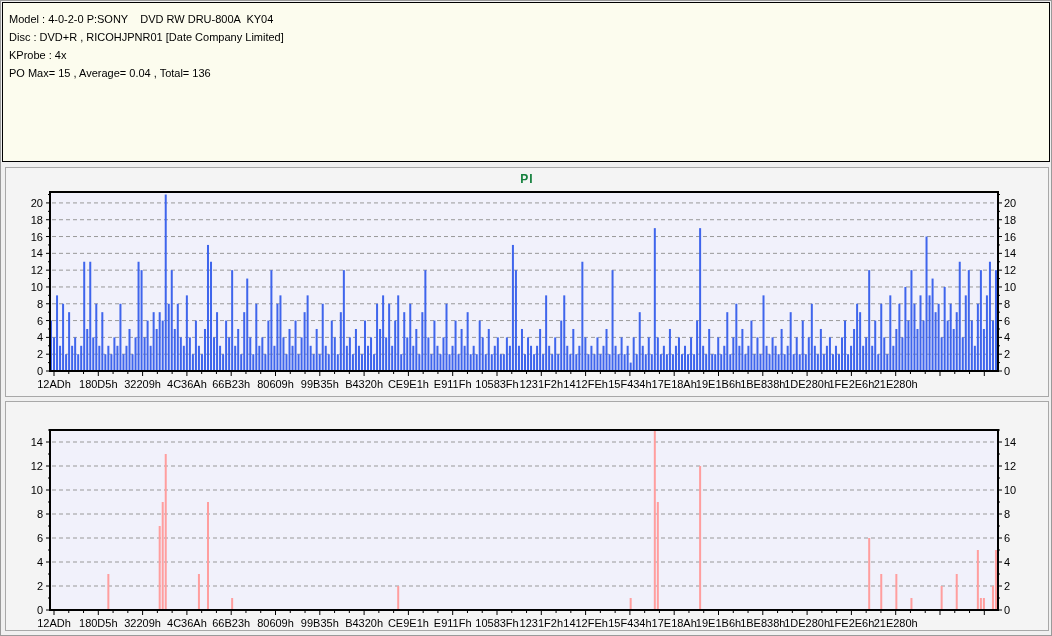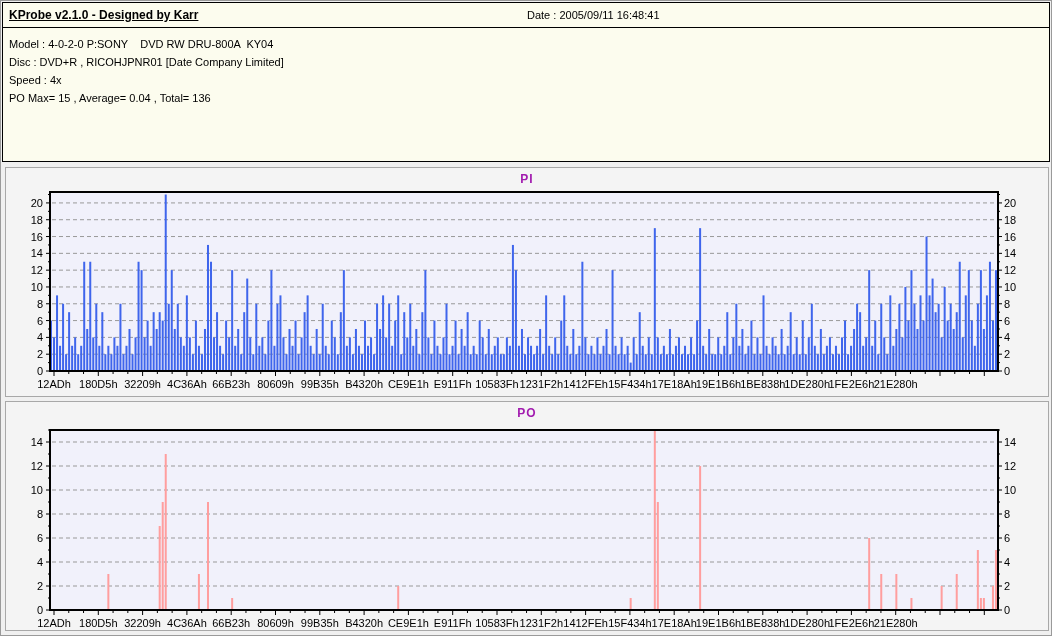--- a/index.html
+++ b/index.html
@@ -30,39 +30,35 @@
   .info-list{padding:7px 0 0 6px;}
   .info-line{font-size:11px;line-height:18px;white-space:pre;}
   .chart-panel{
     position:absolute;left:4px;width:1044px;height:230px;
     background:#f4f4f4;border:1px solid #a8a8a8;box-sizing:border-box;
   }
   #pi-panel{top:166px;}
   #po-panel{top:400px;}
   .chart-title{
     position:absolute;left:0;top:4px;width:100%;text-align:center;
-    color:#a21caf;font-size:12px;font-weight:bold;letter-spacing:1px;
+    color:#15803d;font-size:12px;font-weight:bold;letter-spacing:1px;
   }
   .chart-svg{position:absolute;left:0;top:0;}
   svg text{font-family:"Liberation Sans",sans-serif;font-size:11px;fill:#000;}
 </style>
 </head>
 <body>
 
 <div id="window">
 
   <div class="top-panel">
-    <div class="header-row">
-      <span class="app-title">KProbe v2.1.0 - Designed by Karr</span>
-      <span class="date-label">Date : 2005/09/11 16:48:41</span>
-    </div>
     <div class="info-list">
       <div class="info-line">Model : 4-0-2-0 P:SONY    DVD RW DRU-800A  KY04</div>
       <div class="info-line">Disc : DVD+R , RICOHJPNR01 [Date Company Limited]</div>
-      <div class="info-line">Speed : 4x</div>
+      <div class="info-line">KProbe : 4x</div>
       <div class="info-line">PO Max= 15 , Average= 0.04 , Total= 136</div>
     </div>
   </div>
 
   <div class="chart-panel" id="pi-panel">
     <div class="chart-title">PI</div>
     <svg class="chart-svg" id="pi-svg" width="1042" height="228">
         <rect x="44" y="24" width="948" height="179" fill="#F1F1FB"></rect>
         <line x1="46" y1="186.19248826291079" x2="990" y2="186.19248826291079" stroke="#999999" stroke-width="1" stroke-dasharray="4 3"></line>
         <line x1="46" y1="169.3849765258216" x2="990" y2="169.3849765258216" stroke="#999999" stroke-width="1" stroke-dasharray="4 3"></line>
@@ -536,21 +532,20 @@
         <text x="668.2" y="220" text-anchor="middle">17E18Ah</text>
         <text x="712.5" y="220" text-anchor="middle">19E1B6h</text>
         <text x="756.8" y="220" text-anchor="middle">1BE838h</text>
         <text x="801.1" y="220" text-anchor="middle">1DE280h</text>
         <text x="845.4" y="220" text-anchor="middle">1FE2E6h</text>
         <text x="889.7" y="220" text-anchor="middle">21E280h</text>
       </svg>
   </div>
 
   <div class="chart-panel" id="po-panel">
-    <div class="chart-title">PO</div>
     <svg class="chart-svg" id="po-svg" width="1042" height="228">
         <rect x="44" y="28" width="948" height="180" fill="#F1F1FB"></rect>
         <line x1="46" y1="184" x2="990" y2="184" stroke="#999999" stroke-width="1" stroke-dasharray="4 3"></line>
         <line x1="46" y1="160" x2="990" y2="160" stroke="#999999" stroke-width="1" stroke-dasharray="4 3"></line>
         <line x1="46" y1="136" x2="990" y2="136" stroke="#999999" stroke-width="1" stroke-dasharray="4 3"></line>
         <line x1="46" y1="112" x2="990" y2="112" stroke="#999999" stroke-width="1" stroke-dasharray="4 3"></line>
         <line x1="46" y1="88" x2="990" y2="88" stroke="#999999" stroke-width="1" stroke-dasharray="4 3"></line>
         <line x1="46" y1="64" x2="990" y2="64" stroke="#999999" stroke-width="1" stroke-dasharray="4 3"></line>
         <line x1="46" y1="40" x2="990" y2="40" stroke="#999999" stroke-width="1" stroke-dasharray="4 3"></line>
         <rect x="101.36" y="172.00" width="2" height="36.00" fill="#FF9E9E"></rect>

